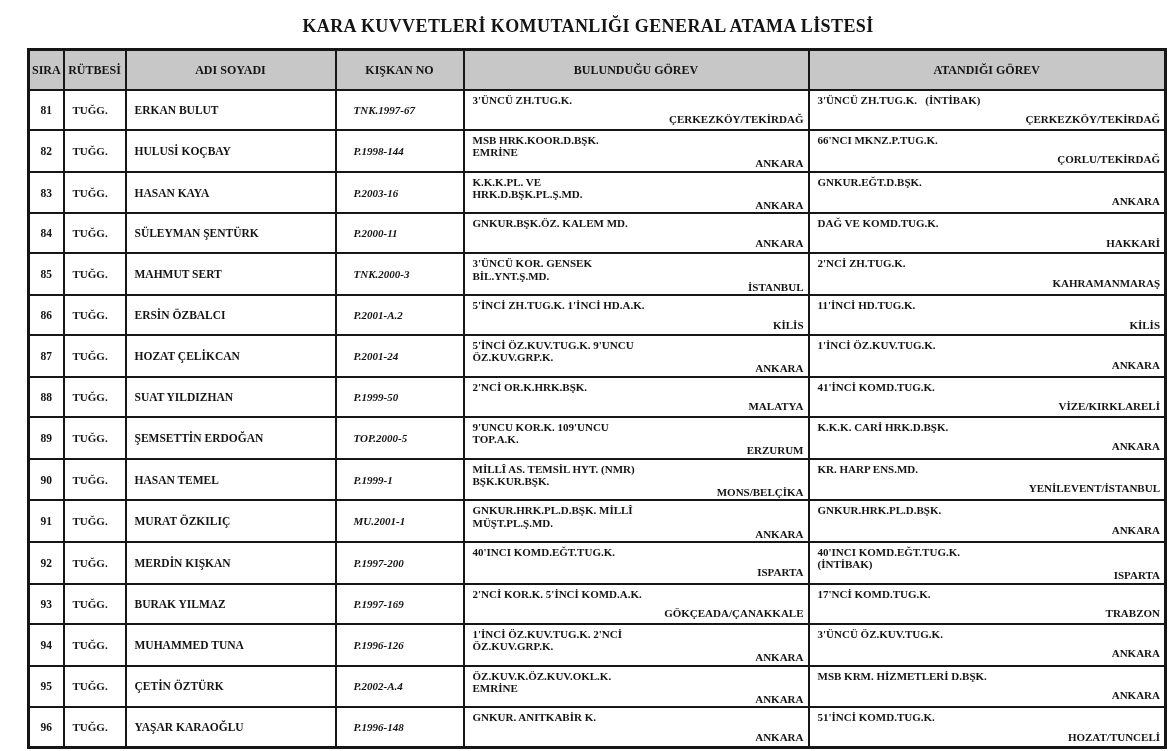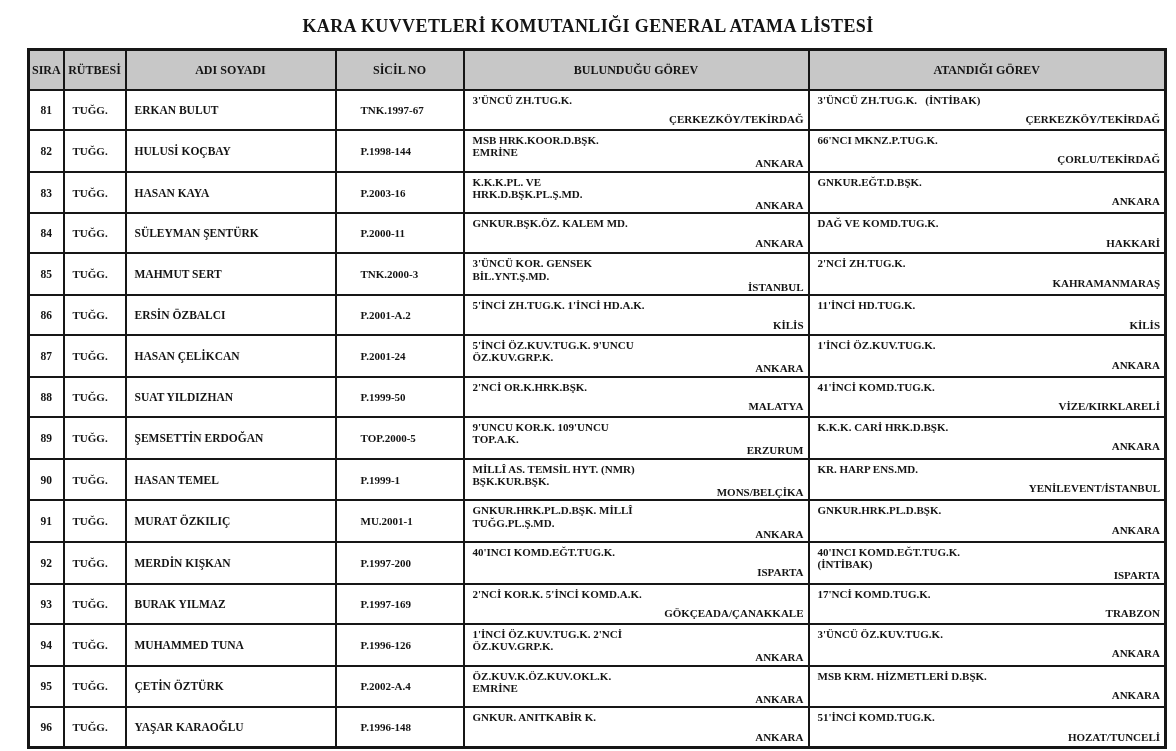--- a/index.html
+++ b/index.html
@@ -35,21 +35,21 @@
   th{
     background:var(--header-bg);
     height:38px;font-size:12px;text-align:center;
     padding:0 2px;
   }
   tr.data-row{height:40px;}
   td{font-size:11px;vertical-align:middle;}
   td.c-sira{text-align:center;font-size:11.5px;}
   td.c-rutbe{padding-left:8px;margin-top:32px;}
   td.c-ad{padding-left:8px;font-size:11.5px;}
-  td.c-sicil{padding-left:24px;}
+  td.c-sicil{padding-left:17px;font-style:italic;}
   td.c-gorev{vertical-align:top;padding:0;}
   .cellwrap{
     display:flex;flex-direction:column;justify-content:space-between;
     min-height:36px;height:100%;
     padding:3px 3px 1px 8px;box-sizing:border-box;
   }
   .duty{
     white-space:pre-wrap;line-height:1.1;text-align:left;
   }
   .loc{
@@ -69,21 +69,21 @@
       <col style="width:210px">
     <col style="width:128px">
       <col style="width:345px">
       <col style="width:357px">
   </colgroup>
   <thead>
     <tr>
       <th>SIRA</th>
       <th>RÜTBESİ</th>
       <th>ADI SOYADI</th>
-      <th>SİCİL NO</th>
+      <th>KIŞKAN NO</th>
       <th>BULUNDUĞU GÖREV</th>
       <th>ATANDIĞI GÖREV</th>
     </tr>
   </thead>
   <tbody>
   <tr class="data-row">
     <td class="c-sira"><span>81</span></td>
     <td class="c-rutbe"><span>TUĞG.</span></td>
     <td class="c-ad"><span>ERKAN BULUT</span></td>
     <td class="c-sicil"><span>TNK.1997-67</span></td>
@@ -195,21 +195,21 @@
       <div class="cellwrap">
         <div class="duty">11'İNCİ HD.TUG.K.</div>
         <div class="loc">KİLİS</div>
       </div>
     </td>
   </tr>
 
   <tr class="data-row">
     <td class="c-sira"><span>87</span></td>
     <td class="c-rutbe"><span>TUĞG.</span></td>
-    <td class="c-ad"><span>HASAN ÇELİKCAN</span></td>
+    <td class="c-ad"><span>HOZAT ÇELİKCAN</span></td>
     <td class="c-sicil"><span>P.2001-24</span></td>
     <td class="c-gorev">
       <div class="cellwrap">
         <div class="duty">5'İNCİ ÖZ.KUV.TUG.K. 9'UNCU
 ÖZ.KUV.GRP.K.</div>
         <div class="loc">ANKARA</div>
       </div>
     </td>
     <td class="c-gorev">
       <div class="cellwrap">
@@ -279,21 +279,21 @@
   </tr>
 
   <tr class="data-row">
     <td class="c-sira"><span>91</span></td>
     <td class="c-rutbe"><span>TUĞG.</span></td>
     <td class="c-ad"><span>MURAT ÖZKILIÇ</span></td>
     <td class="c-sicil"><span>MU.2001-1</span></td>
     <td class="c-gorev">
       <div class="cellwrap">
         <div class="duty">GNKUR.HRK.PL.D.BŞK. MİLLÎ
-TUĞG.PL.Ş.MD.</div>
+MÜŞT.PL.Ş.MD.</div>
         <div class="loc">ANKARA</div>
       </div>
     </td>
     <td class="c-gorev">
       <div class="cellwrap">
         <div class="duty">GNKUR.HRK.PL.D.BŞK.</div>
         <div class="loc">ANKARA</div>
       </div>
     </td>
   </tr>

